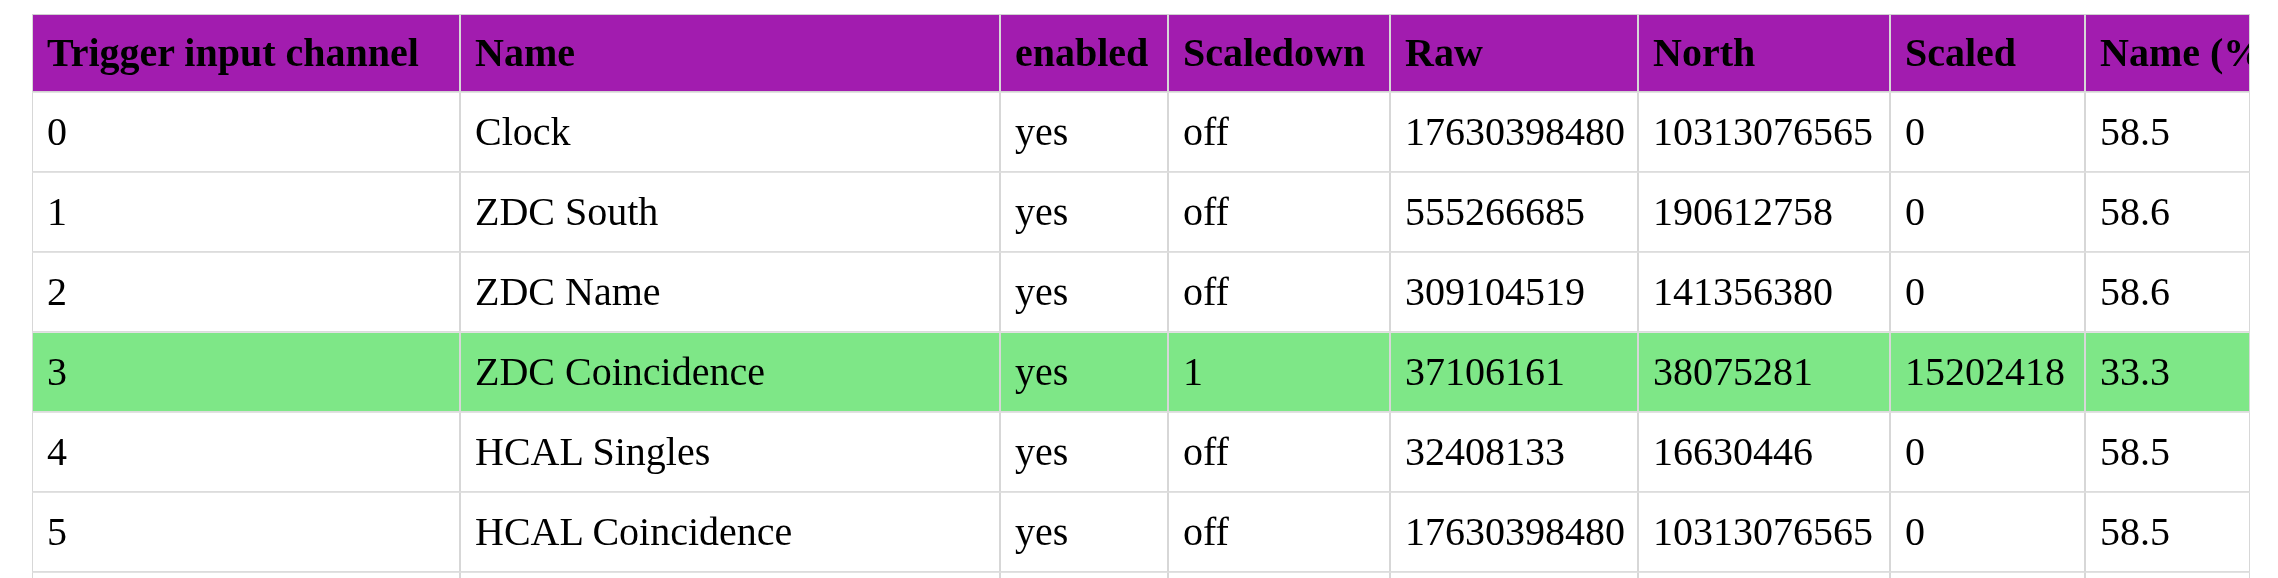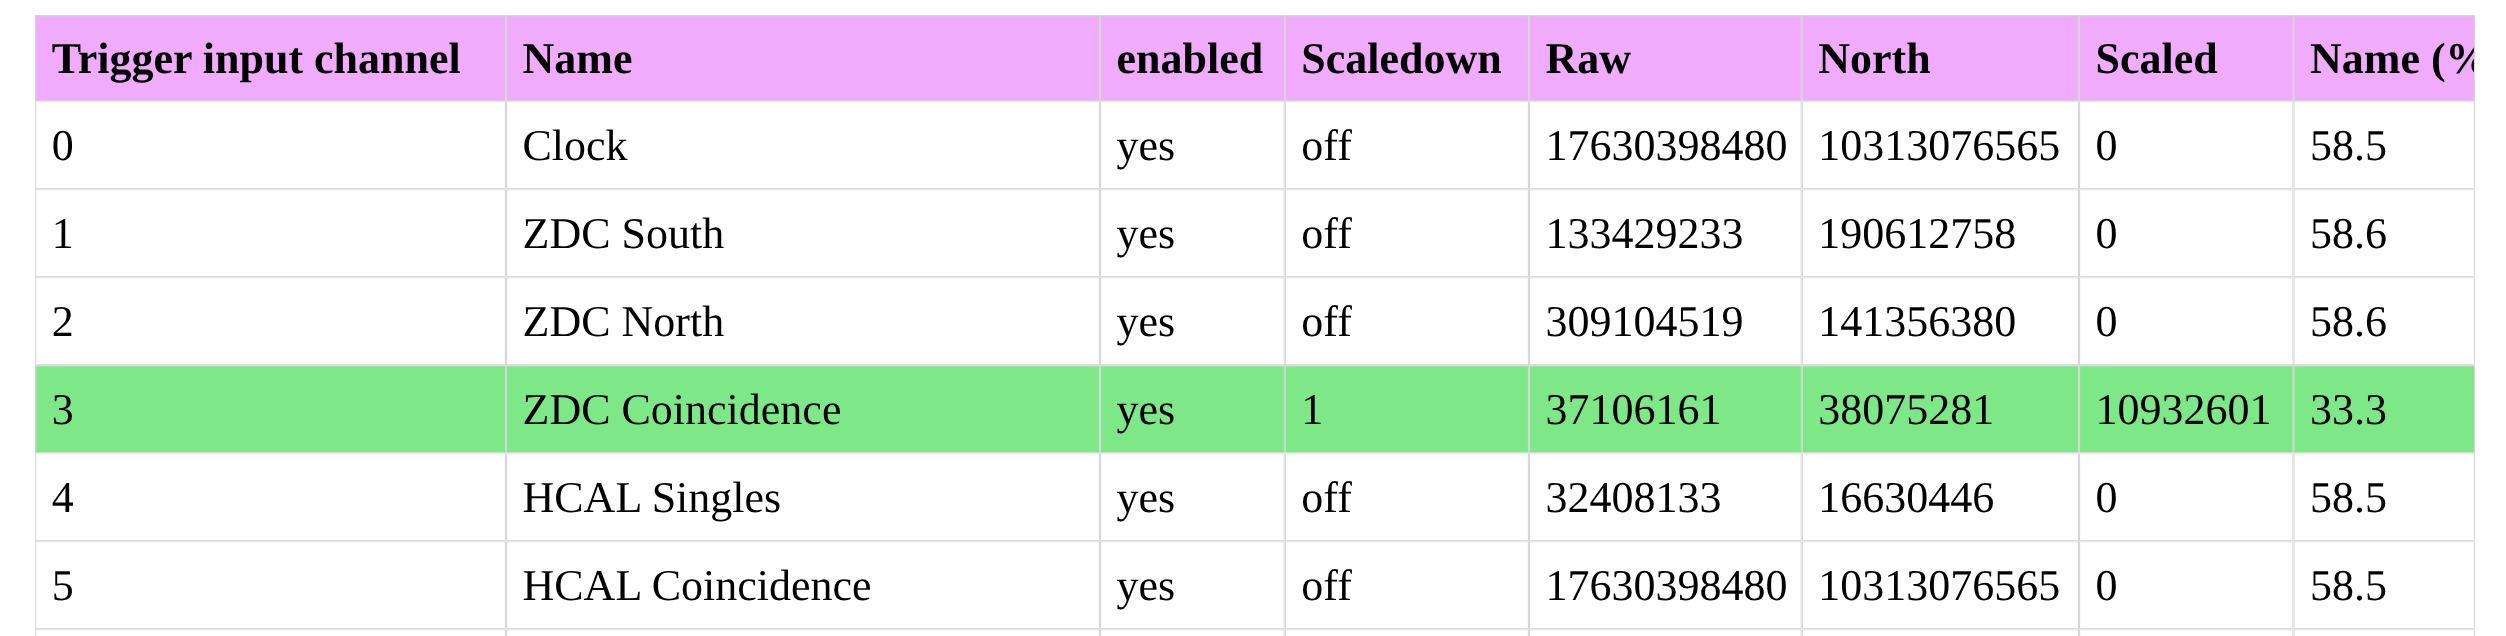--- a/index.html
+++ b/index.html
@@ -32,21 +32,21 @@
     padding: 0 14px;
     text-align: left;
     vertical-align: middle;
     white-space: nowrap;
     overflow: hidden;
     font-size: 40px;
     line-height: 1.0;
     color: #000000;
   }
   table.trigger-table thead th {
-    background: #f0abfc;
+    background: #a21caf;
     font-weight: bold;
     height: 76px;
     border-top: 1px solid #cfcfcf;
     border-bottom: 1px solid #d2d2d2;
   }
   table.trigger-table tbody td {
     background: #ffffff;
     font-weight: normal;
     height: 78px;
     border-top: 1px solid #e2e2e2;
@@ -101,43 +101,43 @@
           <td>17630398480</td>
           <td>10313076565</td>
           <td>0</td>
           <td>58.5</td>
         </tr>
         <tr>
           <td>1</td>
           <td>ZDC South</td>
           <td>yes</td>
           <td>off</td>
-          <td>133429233</td>
+          <td>555266685</td>
           <td>190612758</td>
           <td>0</td>
           <td>58.6</td>
         </tr>
         <tr>
           <td>2</td>
-          <td>ZDC North</td>
+          <td>ZDC Name</td>
           <td>yes</td>
           <td>off</td>
           <td>309104519</td>
           <td>141356380</td>
           <td>0</td>
           <td>58.6</td>
         </tr>
         <tr class="row-highlight">
           <td>3</td>
           <td>ZDC Coincidence</td>
           <td>yes</td>
           <td>1</td>
           <td>37106161</td>
           <td>38075281</td>
-          <td>10932601</td>
+          <td>15202418</td>
           <td>33.3</td>
         </tr>
         <tr>
           <td>4</td>
           <td>HCAL Singles</td>
           <td>yes</td>
           <td>off</td>
           <td>32408133</td>
           <td>16630446</td>
           <td>0</td>

